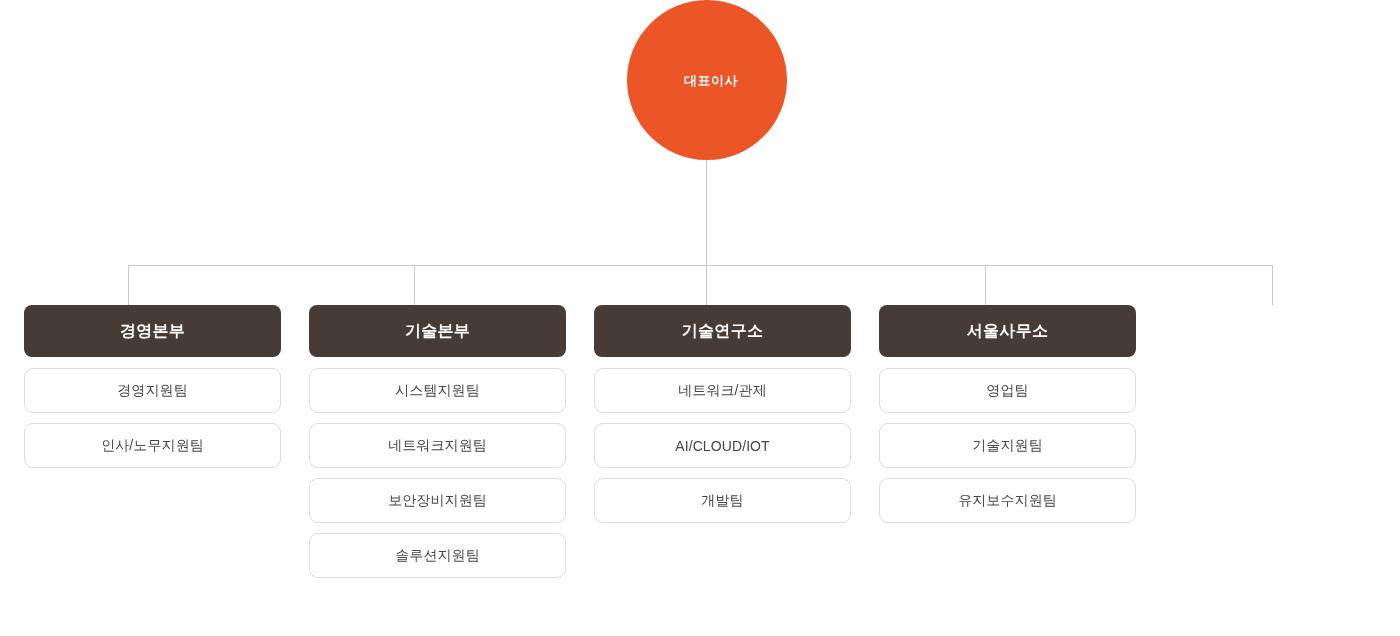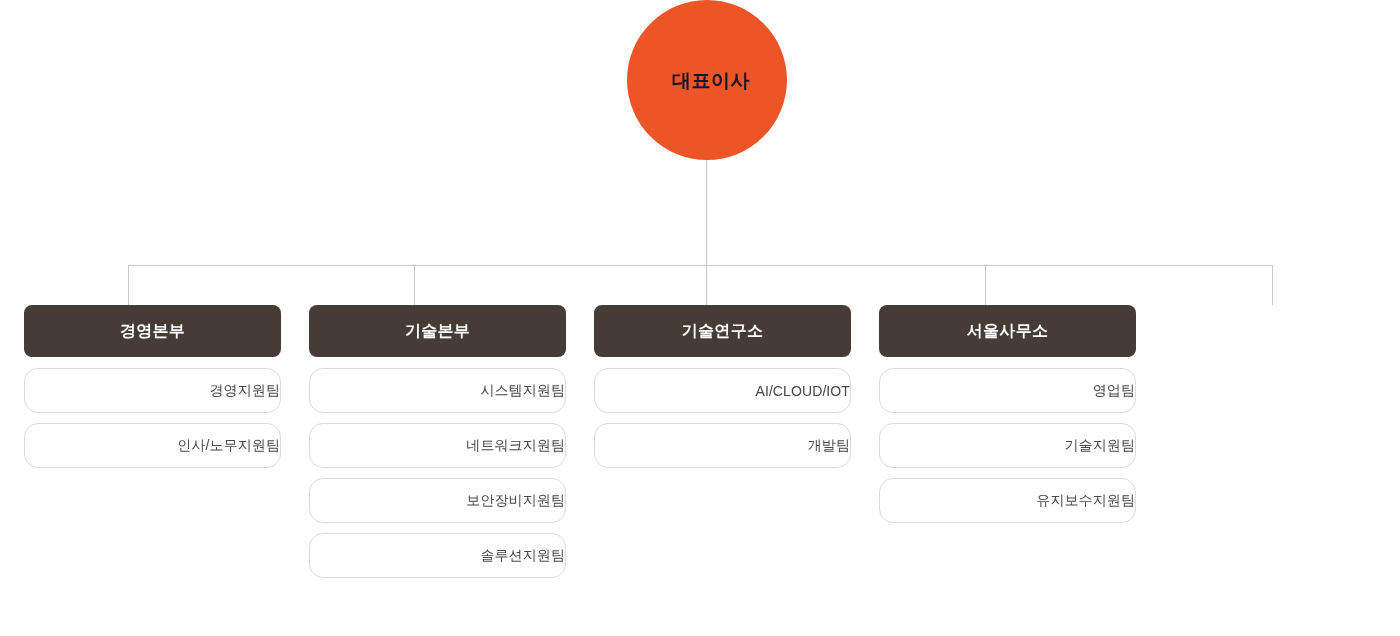--- a/index.html
+++ b/index.html
@@ -27,22 +27,22 @@
     top: 0px;
     width: 160px;
     height: 160px;
     border-radius: 50%;
     background: #EC5526;
     display: flex;
     align-items: center;
     justify-content: center;
   }
   .ceo-label {
-    color: #0f172a;
-    font-size: 19px;
+    color: #ffffff;
+    font-size: 13px;
     font-weight: bold;
     letter-spacing: 0.5px;
     line-height: 1;
     padding-left: 8px;
   }
 
   
   .connector {
     position: absolute;
     background: #c9c9c9;
@@ -100,25 +100,25 @@
 
   .team-list {
     margin-top: 11px;
     display: flex;
     flex-direction: column;
     gap: 10px;
   }
   .team-item {
     height: 45px;
     border: 1px solid #dcdcdc;
-    border-radius: 14px;
+    border-radius: 9px;
     background: #ffffff;
     display: flex;
     align-items: center;
-    justify-content: flex-end;
+    justify-content: center;
     box-sizing: border-box;
   }
   .team-item-label {
     color: #464646;
     font-size: 14px;
     font-weight: normal;
     letter-spacing: 0.1px;
   }
 </style>
 </head>
@@ -174,20 +174,23 @@
         </div>
       </div>
     </div>
 
     <div class="column">
       <div class="dept-header">
         <span class="dept-header-label">기술연구소</span>
       </div>
       <div class="team-list">
         <div class="team-item">
+          <span class="team-item-label">네트워크/관제</span>
+        </div>
+        <div class="team-item">
           <span class="team-item-label">AI/CLOUD/IOT</span>
         </div>
         <div class="team-item">
           <span class="team-item-label">개발팀</span>
         </div>
       </div>
     </div>
 
     <div class="column">
       <div class="dept-header">

